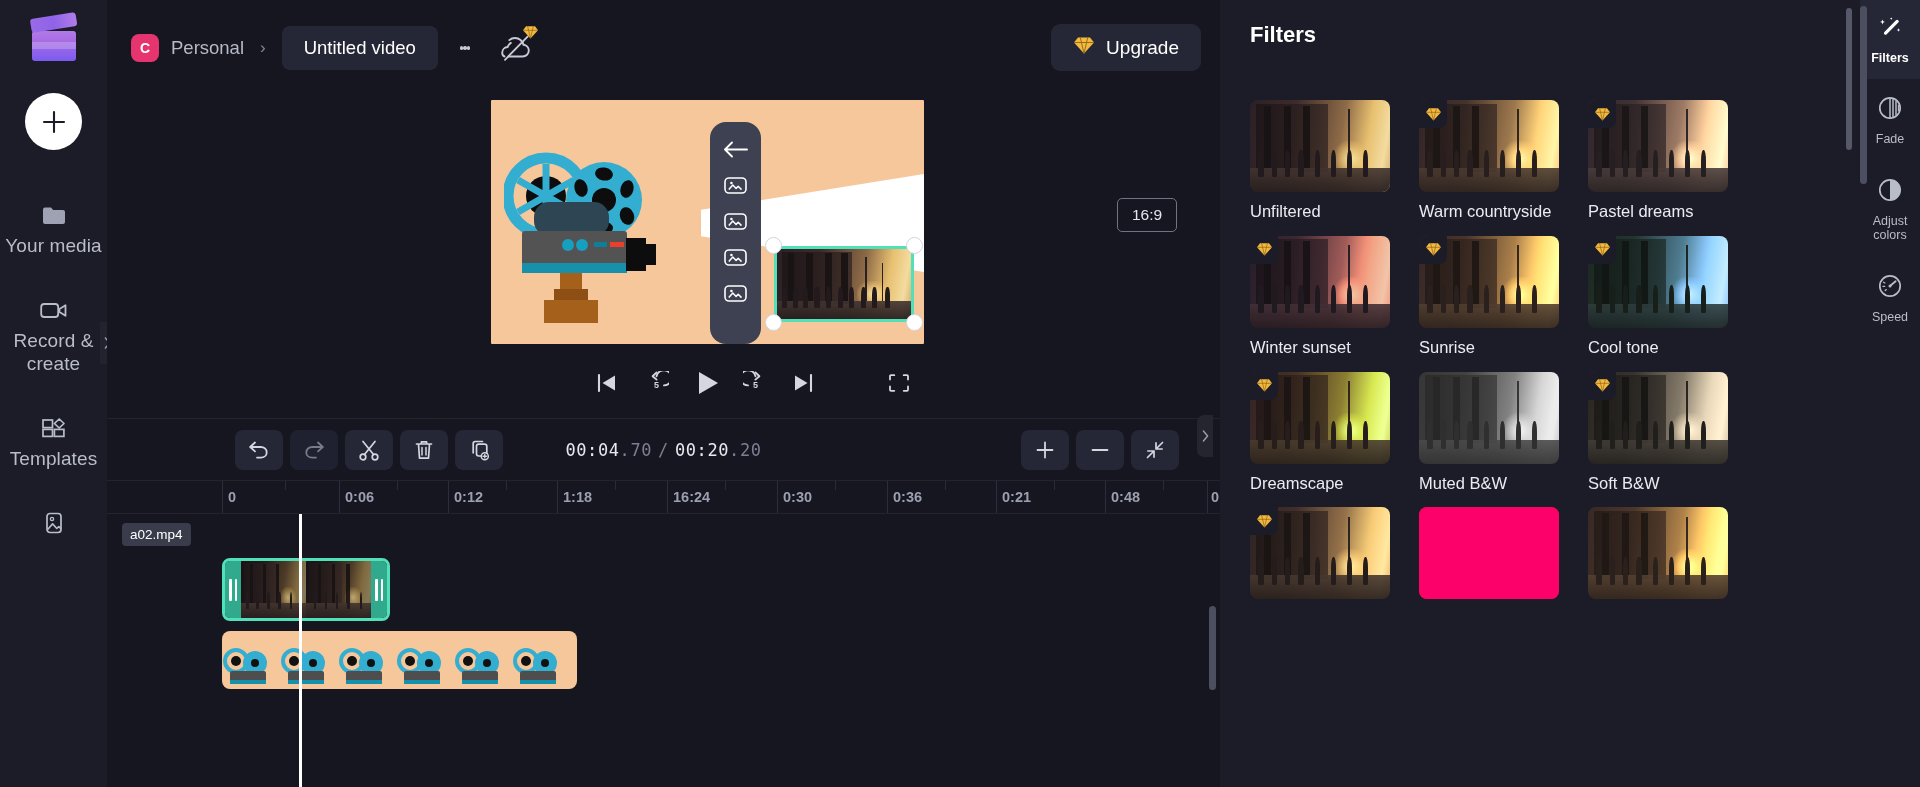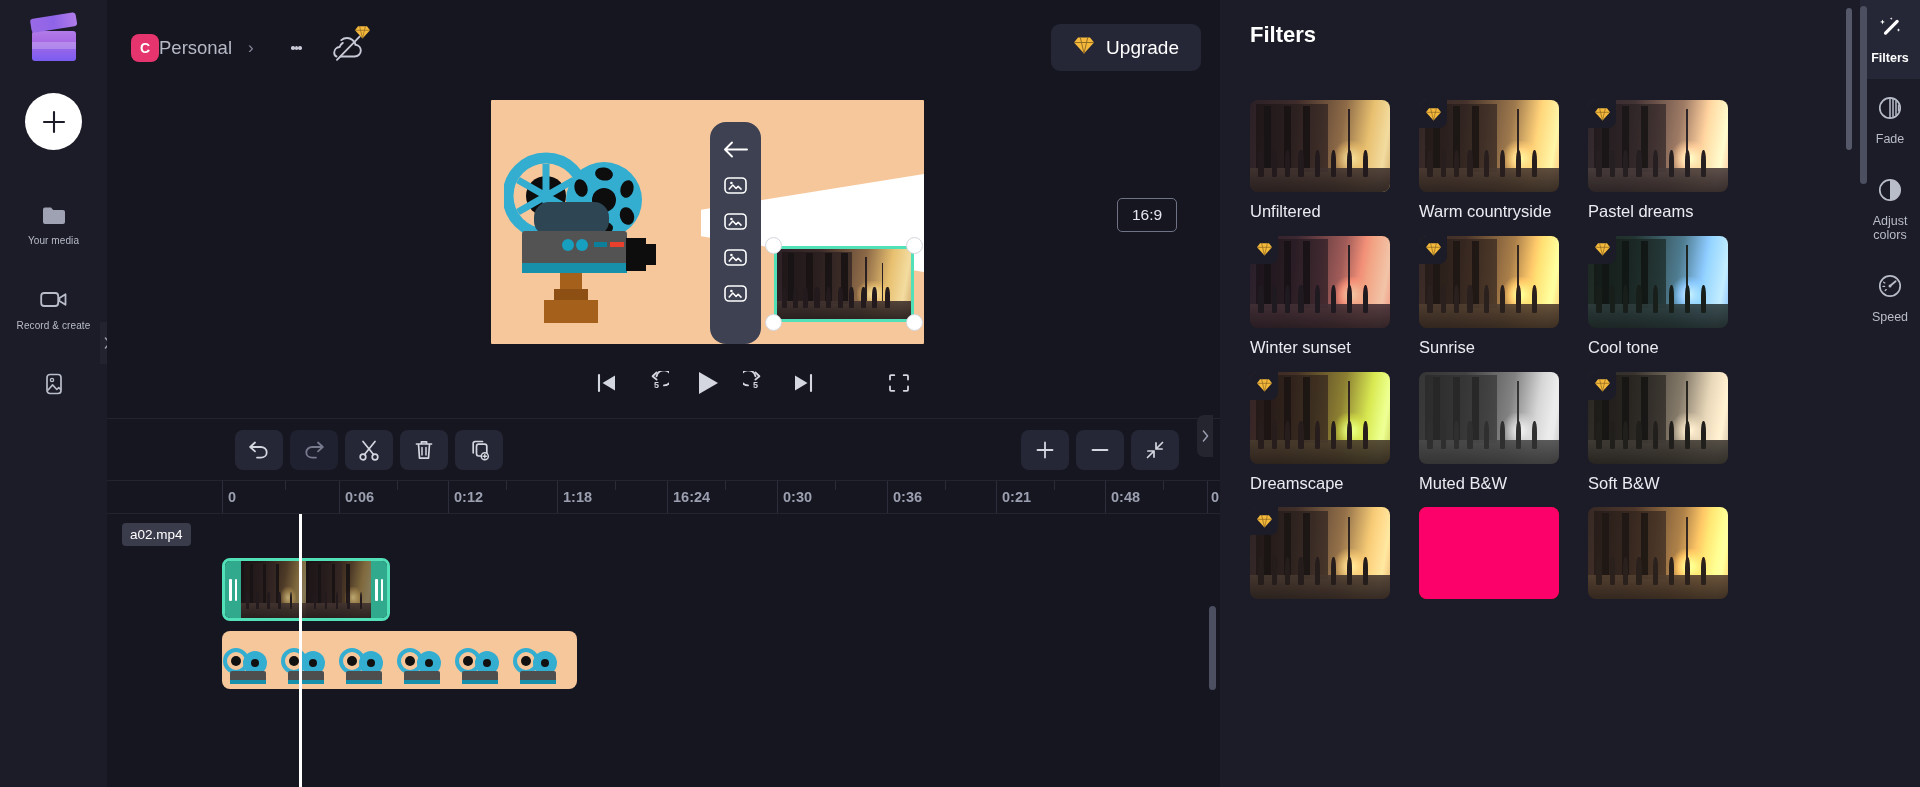--- a/index.html
+++ b/index.html
@@ -38,40 +38,40 @@
     cursor: pointer;
   }
   .add-btn svg { display:block; }
   .rail-items { margin-top: 38px; width: 100%; }
   .rail-item {
     width: 100%; padding: 13px 4px 13px; display: flex; flex-direction: column;
     align-items: center; gap: 7px; cursor: pointer; margin-bottom: 13px;
   }
   .rail-item .ic { height: 27px; display: flex; align-items: center; justify-content: center; }
   .rail-item .lbl {
-    font-size: 10px; color: #b9bcc9; line-height: 1.18;
+    font-size: 19px; color: #b9bcc9; text-align: center; line-height: 1.18;
     font-weight: 400; letter-spacing: .1px;
   }
   .rail-flyout {
     position: absolute; left: 100px; top: 322px; width: 15px; height: 42px;
     background: #22232f; border-radius: 0 7px 7px 0;
     display: flex; align-items: center; justify-content: center; cursor: pointer; z-index: 12;
   }
 
   
   .center { position: relative; width: 1113px; flex: 0 0 1113px; height: 787px; background: #15161f; }
 
   
   .header { height: 96px; display: flex; align-items: center; padding: 0 0 0 24px; position: relative; }
   .avatar {
     width: 28px; height: 28px; border-radius: 8px; background: #e6346f;
     display: flex; align-items: center; justify-content: center;
     color: #fff; font-size: 14px; font-weight: 600; flex: 0 0 28px;
   }
-  .workspace { font-size: 18.5px; color: #b6b9c6; }
+  .workspace { margin-left: 12px; font-size: 18.5px; color: #b6b9c6; }
   .crumb-sep { margin: 0 16px; color: #85889a; font-size: 17px; }
   .title-chip {
     background: #262736; border-radius: 8px; padding: 11px 22px;
     font-size: 18.5px; color: #fff; cursor: text;
   }
   .kebab { margin-left: 14px; width: 26px; height: 28px; display:flex; align-items:center; justify-content:center; cursor:pointer; }
   .kebab i { display:block; width:3.5px; height:3.5px; border-radius:50%; background:#c7cad6; margin:1.7px 0; }
   .cloud-off { margin-left: 22px; position: relative; width: 34px; height: 30px; cursor: pointer; }
   .cloud-off .gem { position: absolute; right: -5px; top: -8px; }
   .hdr-right { position: absolute; right: 19px; top: 24px; display: flex; align-items: center; gap: 14px; }
@@ -269,20 +269,31 @@
         <span class="ic">
           <svg width="28" height="20" viewBox="0 0 28 20">
               <rect x="1.2" y="4" width="17" height="13" rx="3" fill="none" stroke="#b9bcc9" stroke-width="1.8"></rect>
               <path d="M19.5 9 L25.5 5.2 V15.8 L19.5 12 Z" fill="none" stroke="#b9bcc9" stroke-width="1.8" stroke-linejoin="round"></path>
             </svg>
         </span>
         <span class="lbl">Record &amp; create</span>
       </div>
       <div class="rail-item">
         <span class="ic">
+          <svg width="26" height="24" viewBox="0 0 26 24">
+              <rect x="2" y="4" width="9.5" height="7.6" fill="none" stroke="#b9bcc9" stroke-width="1.7"></rect>
+              <rect x="2" y="13.4" width="9.5" height="7" fill="none" stroke="#b9bcc9" stroke-width="1.7"></rect>
+              <rect x="13.4" y="13.4" width="9.5" height="7" fill="none" stroke="#b9bcc9" stroke-width="1.7"></rect>
+              <path d="M13.4 7.5 L18.2 3 L23 7.5 L18.2 12 Z" fill="none" stroke="#b9bcc9" stroke-width="1.7" stroke-linejoin="round"></path>
+            </svg>
+        </span>
+        <span class="lbl">Templates</span>
+      </div>
+      <div class="rail-item">
+        <span class="ic">
           <svg width="24" height="24" viewBox="0 0 24 24">
               <rect x="5" y="2.5" width="14" height="19" rx="3" fill="none" stroke="#b9bcc9" stroke-width="1.7"></rect>
               <circle cx="10" cy="8" r="1.6" fill="none" stroke="#b9bcc9" stroke-width="1.4"></circle>
               <path d="M5.6 18.5l5-5.6 4.2 4.6 2-2 2.2 2.4" fill="none" stroke="#b9bcc9" stroke-width="1.6" stroke-linejoin="round"></path>
             </svg>
         </span>
       </div>
     </div>
 
     <div class="rail-flyout">
@@ -291,20 +302,21 @@
         </svg>
     </div>
   </div>
 
   <div class="center">
 
     <div class="header">
       <div class="avatar">C</div>
       <div class="workspace">Personal</div>
       <div class="crumb-sep">›</div>
+      <div class="title-chip">Untitled video</div>
       <div class="kebab">
           <i></i>
           <i></i>
           <i></i>
         </div>
       <div class="cloud-off">
         <svg width="34" height="30" viewBox="0 0 34 30">
           <path d="M8.5 23.5h14.2c3.4 0 6.1-2.6 6.1-5.9 0-3-2.3-5.5-5.3-5.8-.8-3.9-4.3-6.8-8.5-6.8-2.2 0-4.2.8-5.7 2.1" fill="none" stroke="#c7cad6" stroke-width="1.9" stroke-linecap="round"></path>
           <path d="M10.8 9.9A8.7 8.7 0 007.6 14c-3 .2-5.4 2.7-5.4 5.8 0 2 1 3.2 2.3 3.7" fill="none" stroke="#c7cad6" stroke-width="1.9" stroke-linecap="round"></path>
           <path d="M5 26.8 L27.6 3.6" stroke="#c7cad6" stroke-width="1.9" stroke-linecap="round"></path>
@@ -522,20 +534,23 @@
         </div>
         <div class="tl-btn" style="left:348px">
           <svg width="22" height="22" viewBox="0 0 22 22">
               <path d="M14.5 2.5H7.2a2 2 0 00-2 2v9.3" fill="none" stroke="#d4d6e0" stroke-width="1.7" stroke-linecap="round"></path>
               <rect x="8.5" y="5.2" width="10.3" height="11.8" rx="2.2" fill="none" stroke="#d4d6e0" stroke-width="1.7"></rect>
               <circle cx="16.8" cy="17.2" r="3.5" fill="#15161f" stroke="#d4d6e0" stroke-width="1.5"></circle>
               <path d="M16.8 15.4v3.6M15 17.2h3.6" stroke="#d4d6e0" stroke-width="1.4" stroke-linecap="round"></path>
             </svg>
         </div>
 
+        <div class="time-code">
+          <span>00:04</span><span class="dim">.70</span><span class="dim" style="padding:0 6px">/</span><span>00:20</span><span class="dim">.20</span>
+        </div>
 
         <div class="tl-btn" style="left:914px">
           <svg width="20" height="20" viewBox="0 0 20 20">
               <path d="M10 2.5v15M2.5 10h15" stroke="#d4d6e0" stroke-width="1.8" stroke-linecap="round"></path>
             </svg>
         </div>
         <div class="tl-btn" style="left:969px">
           <svg width="20" height="20" viewBox="0 0 20 20">
               <path d="M2.5 10h15" stroke="#d4d6e0" stroke-width="1.8" stroke-linecap="round"></path>
             </svg>

